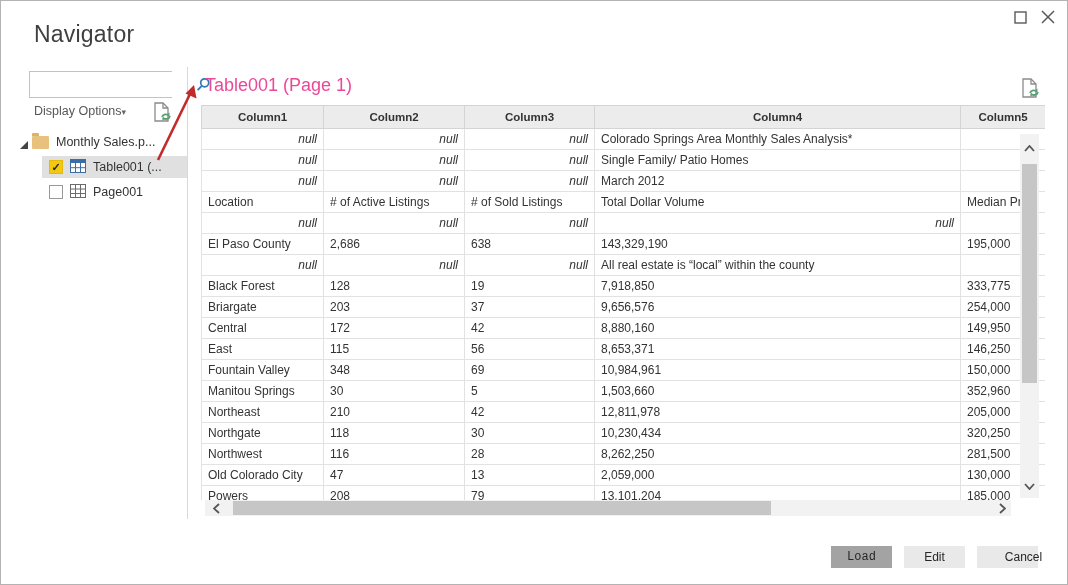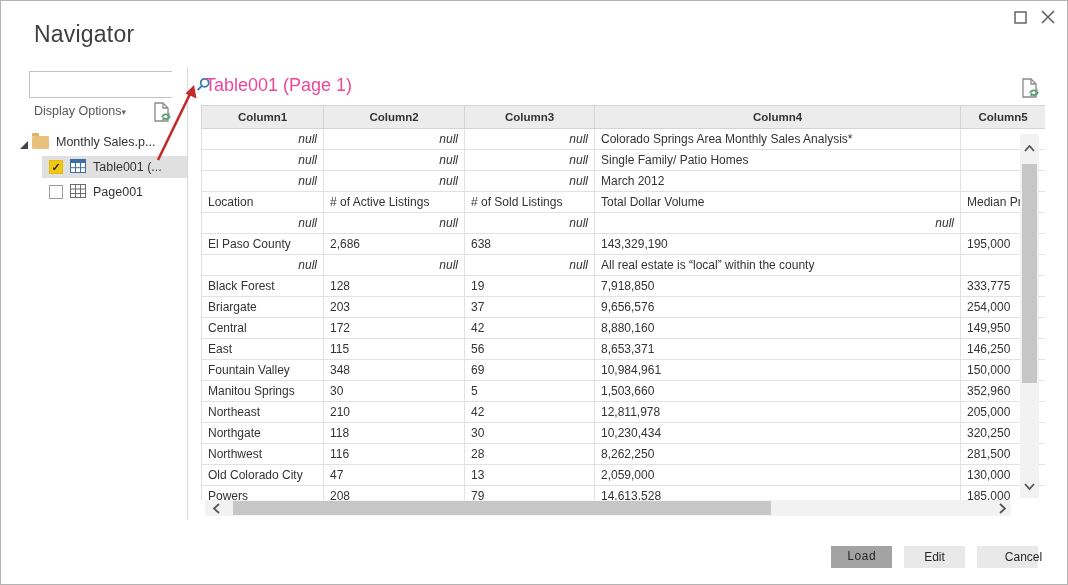--- a/index.html
+++ b/index.html
@@ -314,21 +314,21 @@
             <td>Old Colorado City</td>
             <td>47</td>
             <td>13</td>
             <td>2,059,000</td>
             <td>130,000</td>
           </tr>
           <tr>
             <td>Powers</td>
             <td>208</td>
             <td>79</td>
-            <td>14,613,528</td>
+            <td>13,101,204</td>
             <td>185,000</td>
           </tr>
         </tbody>
     </table>
   </div>
 
   <div class="vscroll">
     <span class="arrow up">
       <svg width="11" height="7" viewBox="0 0 11 7">
           <polyline points="1,6 5.5,1 10,6" fill="none" stroke="#555" stroke-width="1.8"></polyline>

